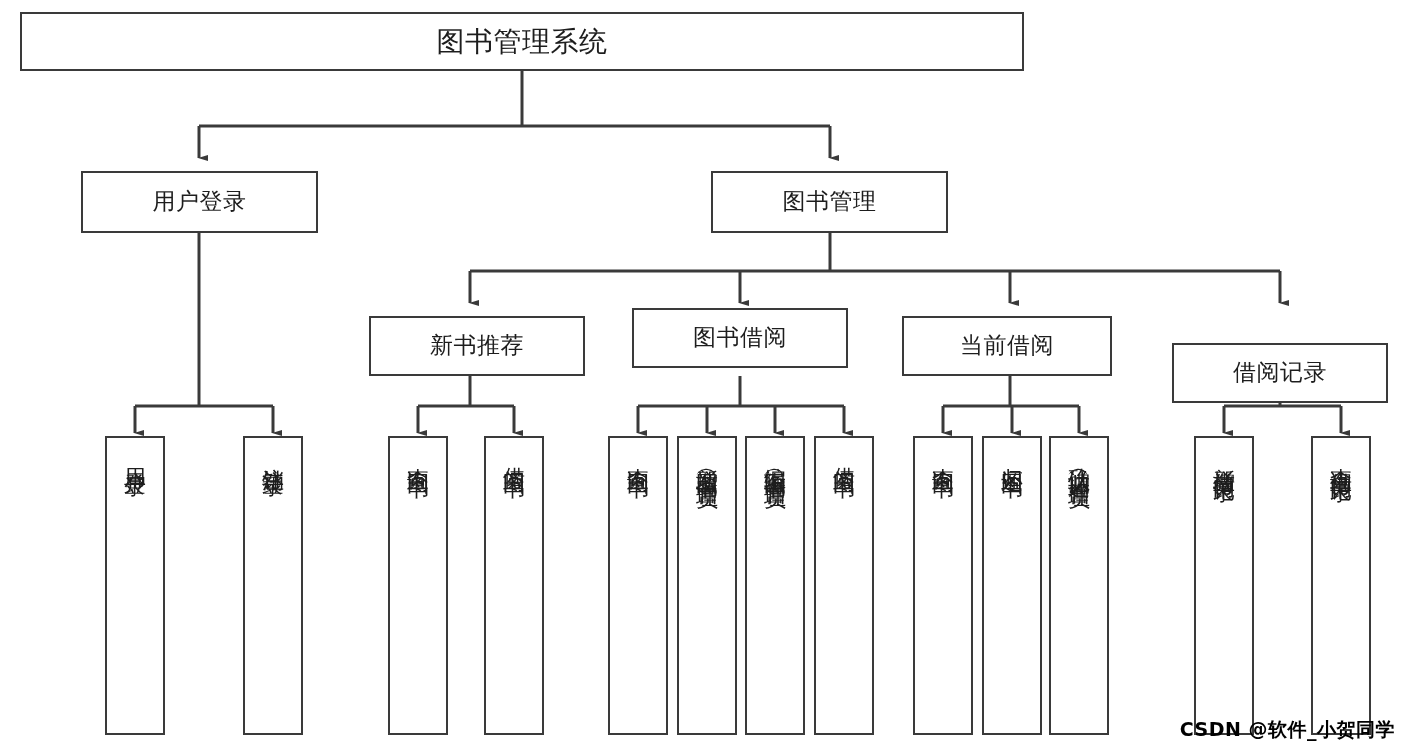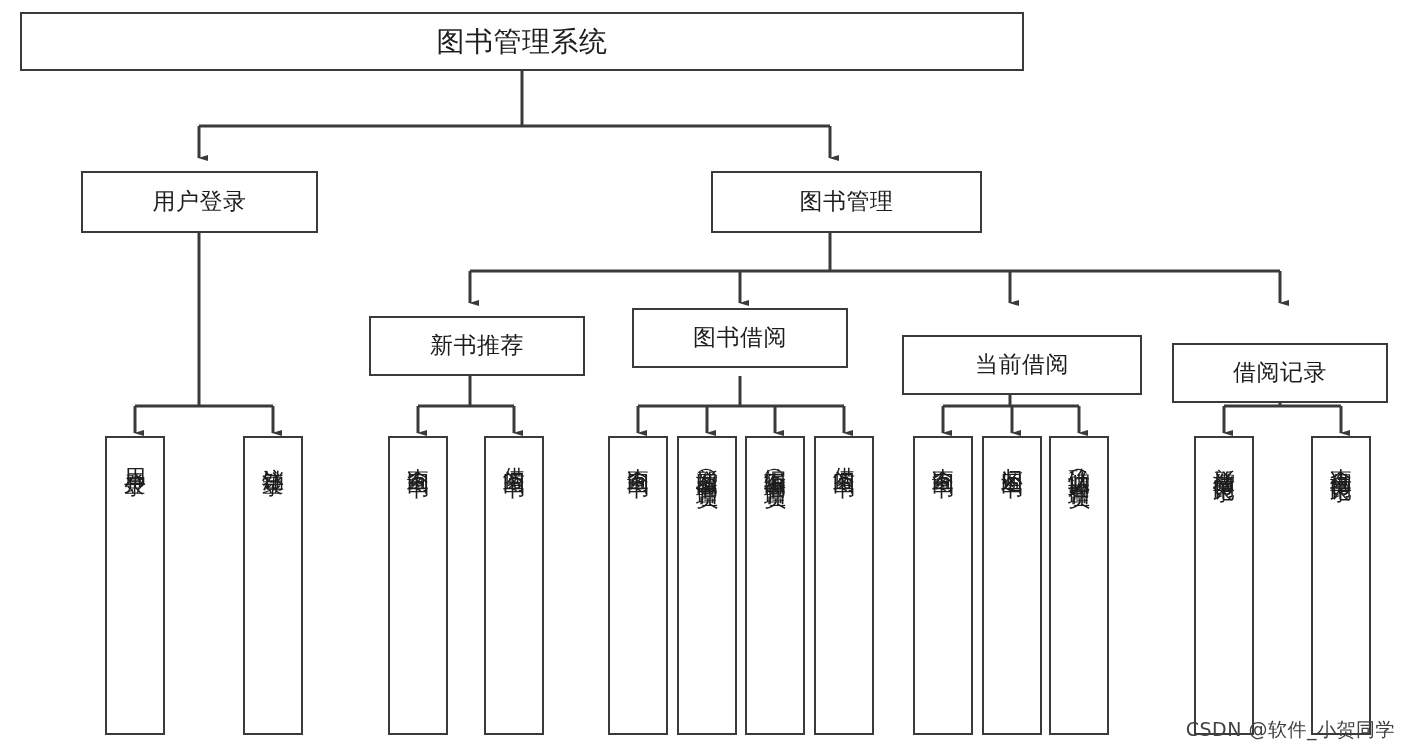--- a/index.html
+++ b/index.html
@@ -62,25 +62,26 @@
     font-size: 22px;
     letter-spacing: 3px;
     line-height: 1;
     white-space: nowrap;
   }
   #watermark {
     position: absolute;
     right: 10px;
     bottom: 4px;
     font-size: 19px;
-    color: #404040;
+    color: #000000;
     letter-spacing: 0.5px;
     z-index: 6;
     white-space: nowrap;
     font-family: "DejaVu Sans", "Liberation Sans", sans-serif;
+    font-weight: bold;
   }
 </style>
 </head>
 <body>
 
 <div id="canvas">
 
   <svg id="wires" viewBox="0 0 1405 747" xmlns="http://www.w3.org/2000/svg">
     <defs>
       <marker id="arrow" markerWidth="10" markerHeight="11" refX="3" refY="9" orient="auto" markerUnits="userSpaceOnUse">
@@ -133,33 +134,33 @@
   </svg>
 
   <div class="node horiz root" style="left:20px; top:12px; width:1004px; height:59px;">
     <span class="label">图书管理系统</span>
   </div>
 
   <div class="node horiz" style="left:81px; top:171px; width:237px; height:62px;">
     <span class="label">用户登录</span>
   </div>
 
-  <div class="node horiz" style="left:711px; top:171px; width:271px; height:62px;">
+  <div class="node horiz" style="left:711px; top:171px; width:237px; height:62px;">
     <span class="label">图书管理</span>
   </div>
 
   <div class="node horiz" style="left:362px; top:316px; width:216px; height:60px;margin-left:7px;">
     <span class="label">新书推荐</span>
   </div>
 
   <div class="node horiz" style="left:632px; top:308px; width:216px; height:60px;">
     <span class="label">图书借阅</span>
   </div>
 
-  <div class="node horiz" style="left:902px; top:316px; width:240px; height:60px;margin-top:19px;">
+  <div class="node horiz" style="left:902px; top:316px; width:210px; height:60px;">
     <span class="label">当前借阅</span>
   </div>
 
   <div class="node horiz" style="left:1172px; top:316px; width:216px; height:60px;margin-top:27px;">
     <span class="label">借阅记录</span>
   </div>
 
   <div class="node vert" style="left:105px; top:436px; width:60px; height:299px;">
     <span class="label">用户登录</span>
   </div>

